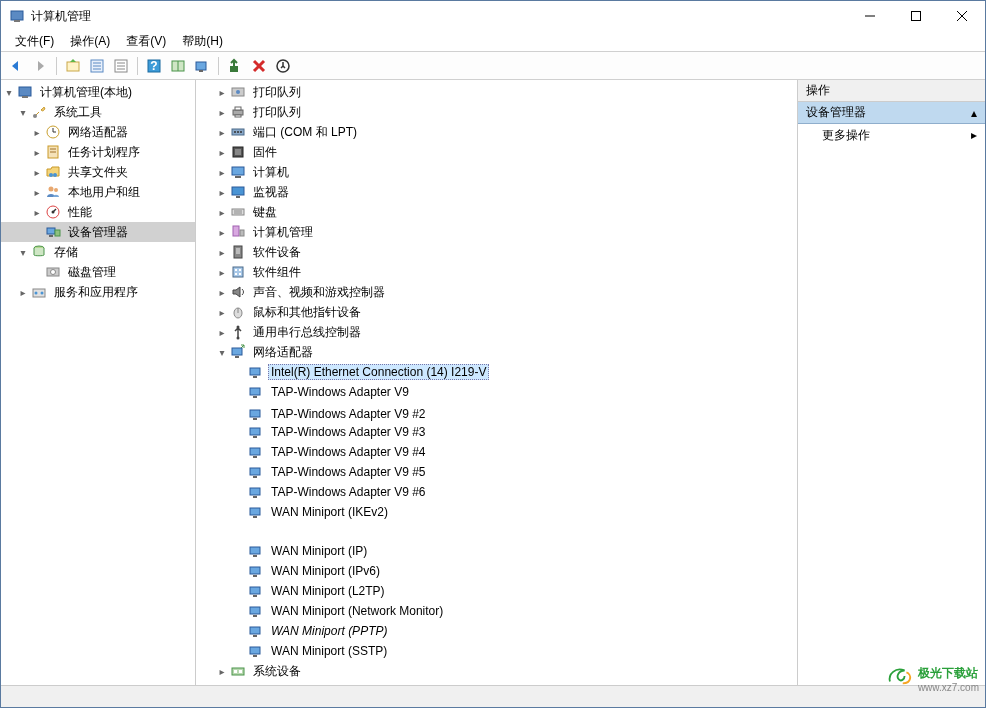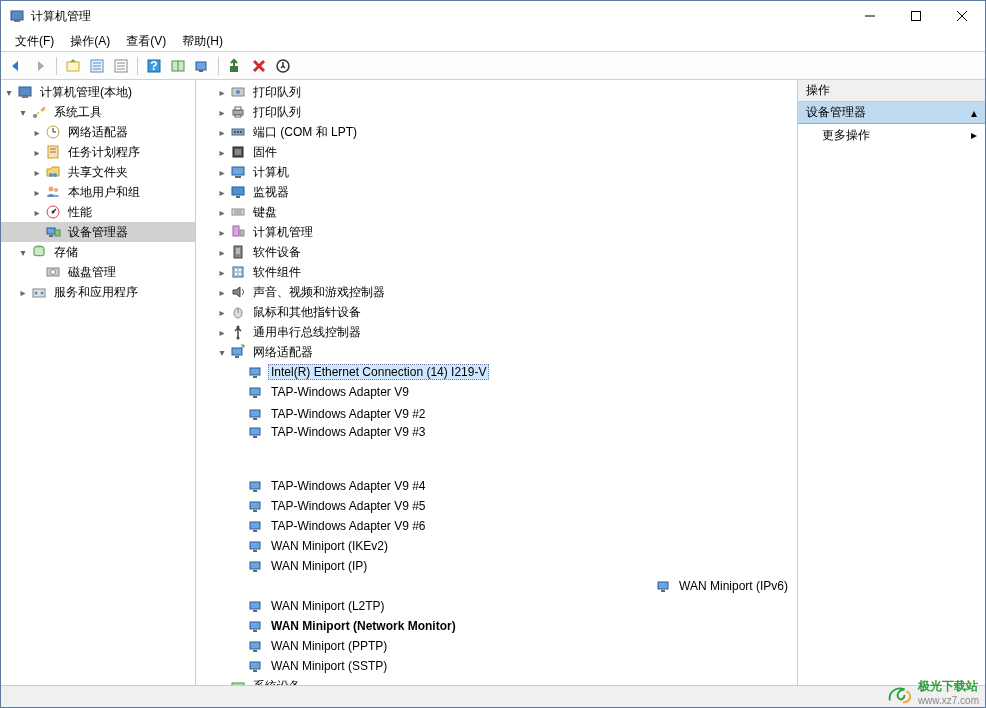--- a/index.html
+++ b/index.html
@@ -43,21 +43,21 @@
 .node.selected-left .lbl { background: #d1d1d1; }
 .node.selected-center .lbl { background: #cde8ff; border: 1px dotted #77a; padding: 0 2px; }
 
 
 .rp-header { height: 22px; background: #f0f0f0; border-bottom: 1px solid #ccc; padding-left: 8px; display: flex; align-items: center; font-size: 12px; }
 .rp-section { height: 22px; background: #bfd9ef; border-bottom: 1px solid #8faecc; padding: 0 8px; display: flex; align-items: center; justify-content: space-between; font-size: 12px; }
 .rp-item { height: 22px; padding: 0 8px 0 24px; display: flex; align-items: center; cursor: default; justify-content: space-between; }
 
 
 .statusbar { height: 22px; border-top: 1px solid #ccc; display: flex; align-items: center; padding-left: 8px; font-size: 11px; position: relative; background: #f0f0f0; }
-.watermark { position: absolute; right: 6px; bottom: 1px; font-size: 11px; color: #2aa03a; display: flex; align-items: flex-end; gap: 4px; }
+.watermark { position: absolute; right: 6px; bottom: 14px; font-size: 11px; color: #2aa03a; display: flex; align-items: flex-start; gap: 4px; }
 .watermark .wm-url { color: #888; font-size: 10px; }
 .wm-swirl { width: 28px; height: 22px; }
 
 
 svg { display: block; }
 </style>
 </head>
 <body>
 
 <div class="titlebar">
@@ -477,21 +477,21 @@
         <div class="node" style="padding-left: 36px;">
           <span class="twist empty">▸</span>
           <span class="ico">
             <svg width="16" height="16">
               <rect x="2" y="4" width="10" height="7" fill="#6aa7e0" stroke="#2a5a9a"></rect>
               <rect x="5" y="12" width="4" height="2" fill="#666"></rect>
             </svg>
           </span>
           <span class="lbl">TAP-Windows Adapter V9 #3</span>
         </div>
-        <div class="node" style="padding-left: 36px; margin-top: 34px;">
+        <div class="node" style="padding-left: 36px;">
           <span class="twist empty">▸</span>
           <span class="ico">
             <svg width="16" height="16">
               <rect x="2" y="4" width="10" height="7" fill="#6aa7e0" stroke="#2a5a9a"></rect>
               <rect x="5" y="12" width="4" height="2" fill="#666"></rect>
             </svg>
           </span>
           <span class="lbl">TAP-Windows Adapter V9 #4</span>
         </div>
         <div class="node" style="padding-left: 36px;">
@@ -517,61 +517,61 @@
         <div class="node" style="padding-left: 36px;">
           <span class="twist empty">▸</span>
           <span class="ico">
             <svg width="16" height="16">
               <rect x="2" y="4" width="10" height="7" fill="#6aa7e0" stroke="#2a5a9a"></rect>
               <rect x="5" y="12" width="4" height="2" fill="#666"></rect>
             </svg>
           </span>
           <span class="lbl">WAN Miniport (IKEv2)</span>
         </div>
-        <div class="node" style="padding-left: 36px;">
+        <div class="node" style="padding-left: 36px; margin-top: 19px;">
           <span class="twist empty">▸</span>
           <span class="ico">
             <svg width="16" height="16">
               <rect x="2" y="4" width="10" height="7" fill="#6aa7e0" stroke="#2a5a9a"></rect>
               <rect x="5" y="12" width="4" height="2" fill="#666"></rect>
             </svg>
           </span>
           <span class="lbl">WAN Miniport (IP)</span>
         </div>
-        <div class="node" style="padding-left: 36px; justify-content: flex-end;">
+        <div class="node" style="padding-left: 36px;">
           <span class="twist empty">▸</span>
           <span class="ico">
             <svg width="16" height="16">
               <rect x="2" y="4" width="10" height="7" fill="#6aa7e0" stroke="#2a5a9a"></rect>
               <rect x="5" y="12" width="4" height="2" fill="#666"></rect>
             </svg>
           </span>
           <span class="lbl">WAN Miniport (IPv6)</span>
         </div>
         <div class="node" style="padding-left: 36px;">
           <span class="twist empty">▸</span>
           <span class="ico">
             <svg width="16" height="16">
               <rect x="2" y="4" width="10" height="7" fill="#6aa7e0" stroke="#2a5a9a"></rect>
               <rect x="5" y="12" width="4" height="2" fill="#666"></rect>
             </svg>
           </span>
           <span class="lbl">WAN Miniport (L2TP)</span>
         </div>
-        <div class="node" style="padding-left: 36px; font-weight: bold;">
+        <div class="node" style="padding-left: 36px;">
           <span class="twist empty">▸</span>
           <span class="ico">
             <svg width="16" height="16">
               <rect x="2" y="4" width="10" height="7" fill="#6aa7e0" stroke="#2a5a9a"></rect>
               <rect x="5" y="12" width="4" height="2" fill="#666"></rect>
             </svg>
           </span>
           <span class="lbl">WAN Miniport (Network Monitor)</span>
         </div>
-        <div class="node" style="padding-left: 36px;">
+        <div class="node" style="padding-left: 36px; font-style: italic;">
           <span class="twist empty">▸</span>
           <span class="ico">
             <svg width="16" height="16">
               <rect x="2" y="4" width="10" height="7" fill="#6aa7e0" stroke="#2a5a9a"></rect>
               <rect x="5" y="12" width="4" height="2" fill="#666"></rect>
             </svg>
           </span>
           <span class="lbl">WAN Miniport (PPTP)</span>
         </div>
         <div class="node" style="padding-left: 36px;">

